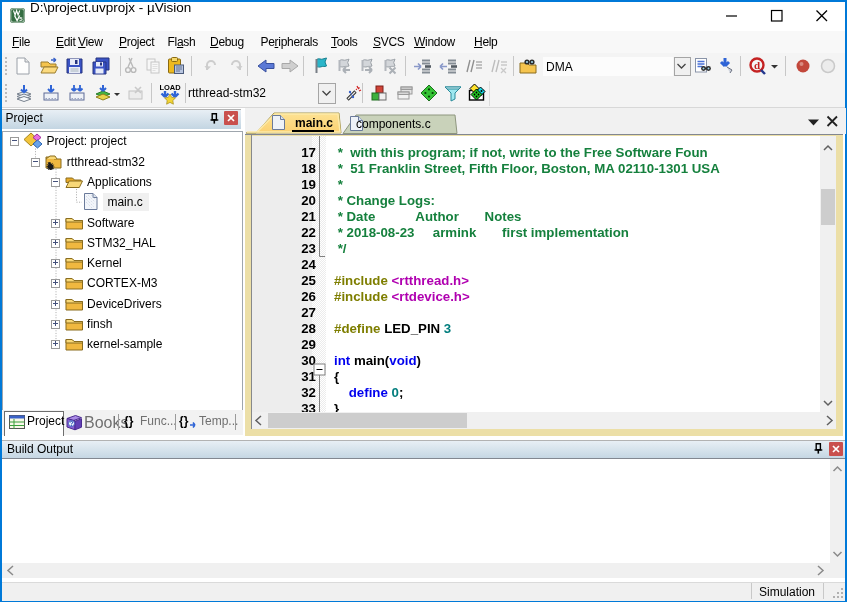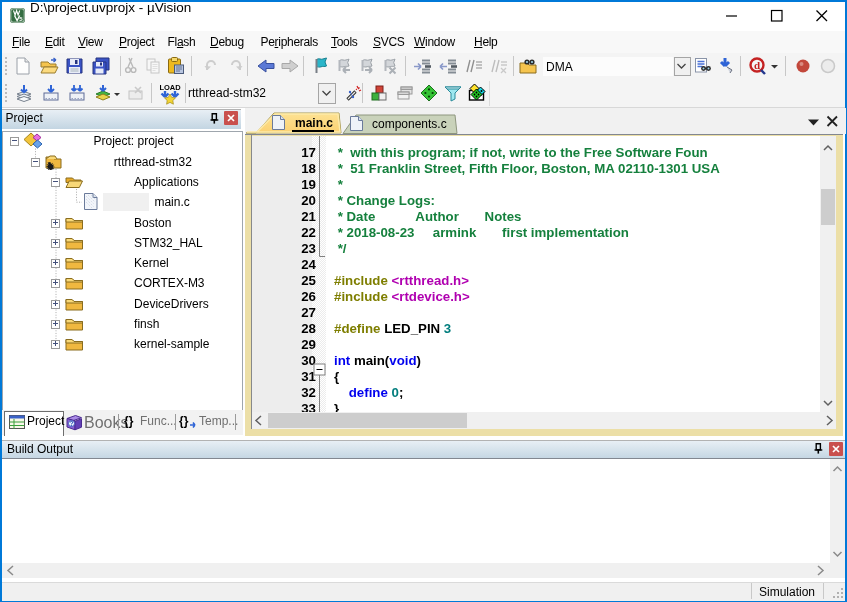--- a/index.html
+++ b/index.html
@@ -22,21 +22,21 @@
 #tb2{left:2px;top:80px;width:843px;height:27px;background:#f4f4f4;border-bottom:1px solid #d8d8d8;}
 .grip{position:absolute;left:3px;top:4px;width:3px;height:19px;
  background-image:repeating-linear-gradient(#bbb 0 2px, transparent 2px 4px);width:2px;}
 .sep{position:absolute;top:3px;width:1px;height:20px;background:#c7c7c7;}
 .ico{position:absolute;top:3px;width:20px;height:20px;}
 
 #phdr{left:2px;top:109px;width:239px;height:19px;
  background:linear-gradient(#e8eff5,#c3d5e2);border-top:1px solid #b2b2b2;}
 #phdrtxt{left:5.5px;top:111px;font-size:12px;color:#000;}
 #tree{left:2px;top:131px;width:239px;height:278px;background:#fff;border:1px solid #9fa6ad;}
-.trow{position:absolute;font-size:12px;color:#000;white-space:pre;margin-left:47px;}
+.trow{position:absolute;font-size:12px;color:#000;white-space:pre;}
 #ptabs{left:2px;top:410px;width:241px;height:25px;background:#f2f2f2;}
 
 #edframe{left:245px;top:134px;width:598px;height:302px;background:#ecdfa7;}
 #edtabs{left:245px;top:108px;width:601px;height:26px;background:#f1f1f1;}
 #edtop{left:245px;top:134px;width:598px;height:1px;background:#828790;}
 #gutter{left:252px;top:136px;width:60px;height:276px;background:#ededed;}
 #foldm{left:312px;top:136px;width:14px;height:276px;background:#fff;background-image:linear-gradient(45deg,#ececec 25%,transparent 25%,transparent 75%,#ececec 75%),linear-gradient(45deg,#ececec 25%,transparent 25%,transparent 75%,#ececec 75%);background-size:2px 2px;background-position:0 0,1px 1px;}
 #codebg{left:326px;top:136px;width:494px;height:276px;background:#fff;}
 pre.code{margin:8px;position:absolute;font-family:Liberation Sans, sans-serif;
  font-weight:bold;font-size:13.27px;line-height:16.05px;white-space:pre;}
@@ -69,21 +69,21 @@
 </svg>
 <div class="abs" id="titletxt">D:\project.uvprojx - µVision</div>
 <svg class="abs" style="left:718px;top:5px" width="120" height="22" viewBox="0 0 120 22">
  <line x1="8" y1="11" x2="19" y2="11" stroke="#000" stroke-width="1.2"></line>
  <rect x="53.5" y="5.5" width="10.5" height="10.5" fill="none" stroke="#000" stroke-width="1.2"></rect>
  <path d="M98.5 5.5 L109 16 M109 5.5 L98.5 16" stroke="#000" stroke-width="1.3"></path>
 </svg>
 
 <div class="abs" id="menubar">
  <span class="mi" style="left:10px"><span class="u">F</span>ile</span>
- <span class="mi" style="left:43px"><span class="u">E</span>dit</span>
+ <span class="mi" style="left:54px"><span class="u">E</span>dit</span>
  <span class="mi" style="left:76px"><span class="u">V</span>iew</span>
  <span class="mi" style="left:117px"><span class="u">P</span>roject</span>
  <span class="mi" style="left:165.5px">Fl<span class="u">a</span>sh</span>
  <span class="mi" style="left:208px"><span class="u">D</span>ebug</span>
  <span class="mi" style="left:258.5px">Pe<span class="u">r</span>ipherals</span>
  <span class="mi" style="left:329px"><span class="u">T</span>ools</span>
  <span class="mi" style="left:371px"><span class="u">S</span>VCS</span>
  <span class="mi" style="left:412px"><span class="u">W</span>indow</span>
  <span class="mi" style="left:472px"><span class="u">H</span>elp</span>
 </div>
@@ -405,21 +405,21 @@
         <path d="M2 3 l8 8 M2 6 l8 8 M2 9 l6.5 6.5 M4 2 l7 7 M7 2 l5.5 5.5" stroke="#c2cada" stroke-width="0.8" stroke-dasharray="1 1.4"></path>
       </svg></div>
     <div class="abs trow" style="left:107.4px;top:195px">main.c</div>
     <div class="abs" style="left:51px;top:218.5px;width:7px;height:7px;background:#fff;border:1px solid #9a9a9a"></div>
     <div class="abs" style="left:53px;top:222px;width:5px;height:1px;background:#44517c"></div>
     <div class="abs" style="left:55px;top:220px;width:1px;height:5px;background:#44517c"></div>
     <div class="abs" style="left:63.6px;top:214px"><svg width="20" height="17">
         <path d="M2 4.5 h6 l2 2 h8.5 v8.5 h-16.5z" fill="#f0b840" stroke="#8a6d1f"></path>
         <path d="M2 4.5 h6 l2 2 h8.5 v1.5 h-16.5z" fill="#f8d878" stroke="#8a6d1f"></path>
       </svg></div>
-    <div class="abs trow" style="left:87.1px;top:216px">Boston</div>
+    <div class="abs trow" style="left:87.1px;top:216px">Software</div>
     <div class="abs" style="left:51px;top:238.5px;width:7px;height:7px;background:#fff;border:1px solid #9a9a9a"></div>
     <div class="abs" style="left:53px;top:242px;width:5px;height:1px;background:#44517c"></div>
     <div class="abs" style="left:55px;top:240px;width:1px;height:5px;background:#44517c"></div>
     <div class="abs" style="left:63.6px;top:234px"><svg width="20" height="17">
         <path d="M2 4.5 h6 l2 2 h8.5 v8.5 h-16.5z" fill="#f0b840" stroke="#8a6d1f"></path>
         <path d="M2 4.5 h6 l2 2 h8.5 v1.5 h-16.5z" fill="#f8d878" stroke="#8a6d1f"></path>
       </svg></div>
     <div class="abs trow" style="left:87.1px;top:236px">STM32_HAL</div>
     <div class="abs" style="left:51px;top:258.5px;width:7px;height:7px;background:#fff;border:1px solid #9a9a9a"></div>
     <div class="abs" style="left:53px;top:262px;width:5px;height:1px;background:#44517c"></div>
@@ -509,21 +509,21 @@
 <svg class="abs" style="left:272px;top:115px" width="13" height="15">
     <path d="M0.5 0.5 h8 l4 4 v10 h-12z" fill="#eef2f8" stroke="#6a7a9a"></path>
     <path d="M8.5 0.5 v4 h4" fill="#d8e0ec" stroke="#6a7a9a"></path>
   </svg>
 <div class="abs" style="left:295px;top:116px;font-size:12px;font-weight:bold;color:#000">main.c</div>
 <div class="abs" style="left:292px;top:130px;width:42px;height:2px;background:#000"></div>
 <svg class="abs" style="left:350px;top:116px" width="13" height="15">
     <path d="M0.5 0.5 h8 l4 4 v10 h-12z" fill="#eef2f8" stroke="#6a7a9a"></path>
     <path d="M8.5 0.5 v4 h4" fill="#d8e0ec" stroke="#6a7a9a"></path>
   </svg>
-<div class="abs" style="left:372px;top:117px;font-size:12px;color:#000">components.c</div>
+<div class="abs" style="left:356px;top:117px;font-size:12px;color:#000">components.c</div>
 <svg class="abs" style="left:807px;top:118px" width="14" height="9">
     <path d="M1 1.5 h11 l-5.5 6z" fill="#222"></path>
   </svg>
 <svg class="abs" style="left:826px;top:115px" width="13" height="13">
     <path d="M1.5 1.5 L11 11 M11 1.5 L1.5 11" stroke="#222" stroke-width="1.8"></path>
   </svg>
 
 <div class="abs" id="gutter"></div>
 <div class="abs" id="foldm"></div>
 <div class="abs" id="codebg"></div>

